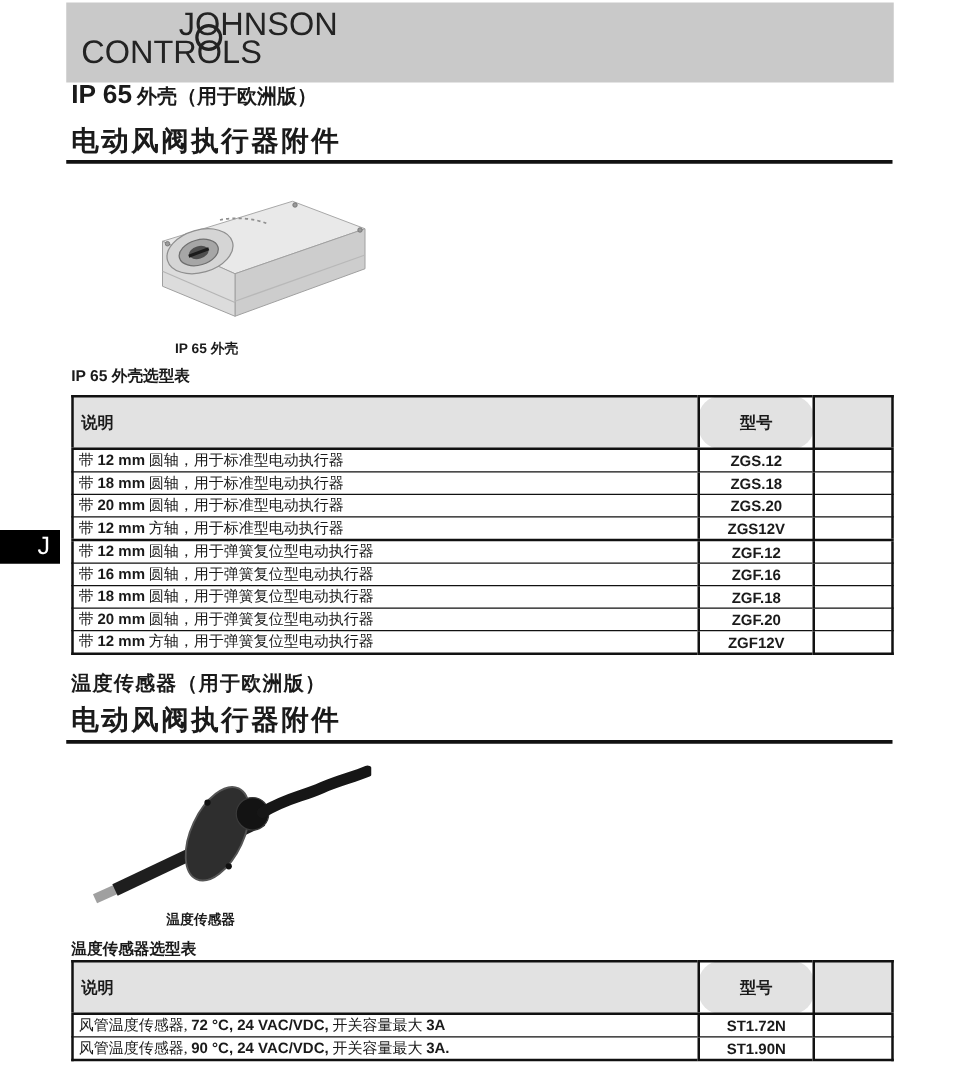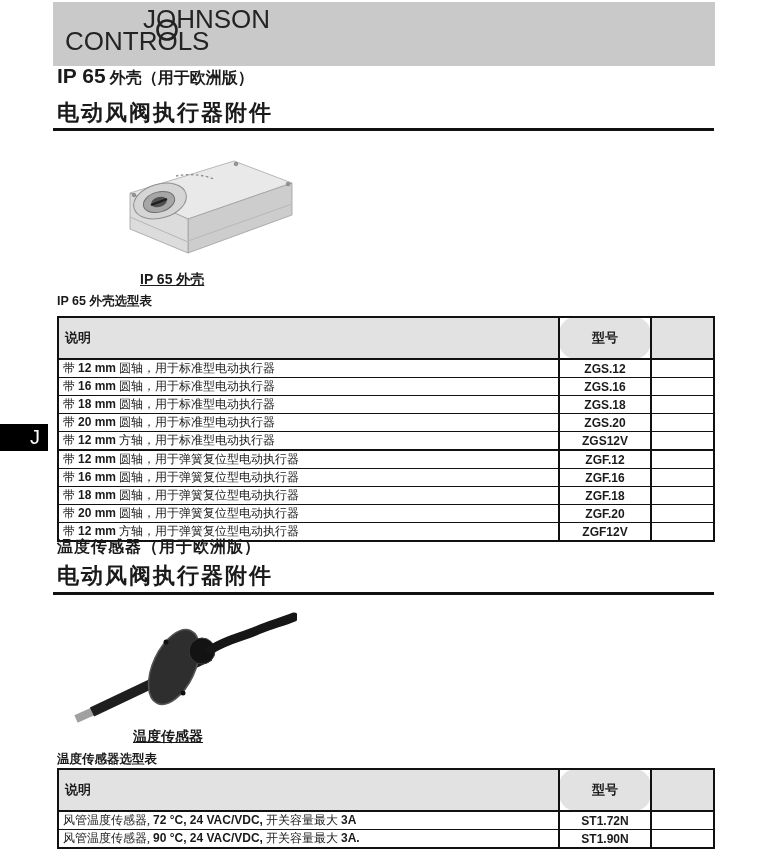--- a/index.html
+++ b/index.html
@@ -18,22 +18,22 @@
   .subtitle{position:absolute;left:57px;white-space:nowrap;}
   .subtitle .strong{font-family:"Liberation Sans","DejaVu Sans",sans-serif;font-weight:bold;font-size:21px;}
   .subtitle .rest{font-family:"Liberation Serif","DejaVu Serif",serif;font-weight:bold;font-size:16px;margin-left:4px;}
   .subtitle.cjk{font-family:"Liberation Serif","DejaVu Serif",serif;font-weight:bold;font-size:16px;letter-spacing:1px;}
   .main-title{position:absolute;left:57px;font-family:"Liberation Serif","DejaVu Serif",serif;
     font-weight:bold;font-size:22px;letter-spacing:2px;white-space:nowrap;}
   .rule{position:absolute;left:53px;width:661px;height:3px;background:var(--line);}
 
   
   .figure{position:absolute;}
-  .caption{position:absolute;font-weight:bold;font-size:14px;white-space:nowrap;
-    font-family:"Liberation Sans","Liberation Serif","DejaVu Sans",sans-serif;text-decoration:underline;}
+  .caption{position:absolute;font-weight:bold;font-size:11px;white-space:nowrap;
+    font-family:"Liberation Sans","Liberation Serif","DejaVu Sans",sans-serif;}
 
   
   .table-label{position:absolute;left:57px;font-weight:bold;font-size:12.5px;white-space:nowrap;
     font-family:"Liberation Sans","Liberation Serif","DejaVu Sans",sans-serif;}
   table.sel{position:absolute;left:57px;width:656px;border-collapse:collapse;table-layout:fixed;
     border:2px solid var(--line);}
   table.sel th{background:var(--header-gray);height:38px;font-size:13px;font-weight:bold;
     font-family:"Liberation Serif","DejaVu Serif",serif;border-bottom:2px solid var(--line);}
   table.sel th.desc-h{text-align:left;padding-left:6px;}
   table.sel td{height:16px;font-size:12px;padding:0;border-top:1px solid var(--line);vertical-align:middle;}
@@ -101,25 +101,20 @@
       </tr>
     </thead>
     <tbody>
 
         <tr>
           <td class="desc"><span class="cn">带</span> <span class="lat">12 mm</span> <span class="cn">圆轴，用于标准型电动执行器</span></td>
           <td class="model">ZGS.12</td>
           <td></td>
         </tr>
 
-        <tr>
-          <td class="desc"><span class="cn">带</span> <span class="lat">16 mm</span> <span class="cn">圆轴，用于标准型电动执行器</span></td>
-          <td class="model">ZGS.16</td>
-          <td></td>
-        </tr>
 
         <tr>
           <td class="desc"><span class="cn">带</span> <span class="lat">18 mm</span> <span class="cn">圆轴，用于标准型电动执行器</span></td>
           <td class="model">ZGS.18</td>
           <td></td>
         </tr>
 
         <tr>
           <td class="desc"><span class="cn">带</span> <span class="lat">20 mm</span> <span class="cn">圆轴，用于标准型电动执行器</span></td>
           <td class="model">ZGS.20</td>

